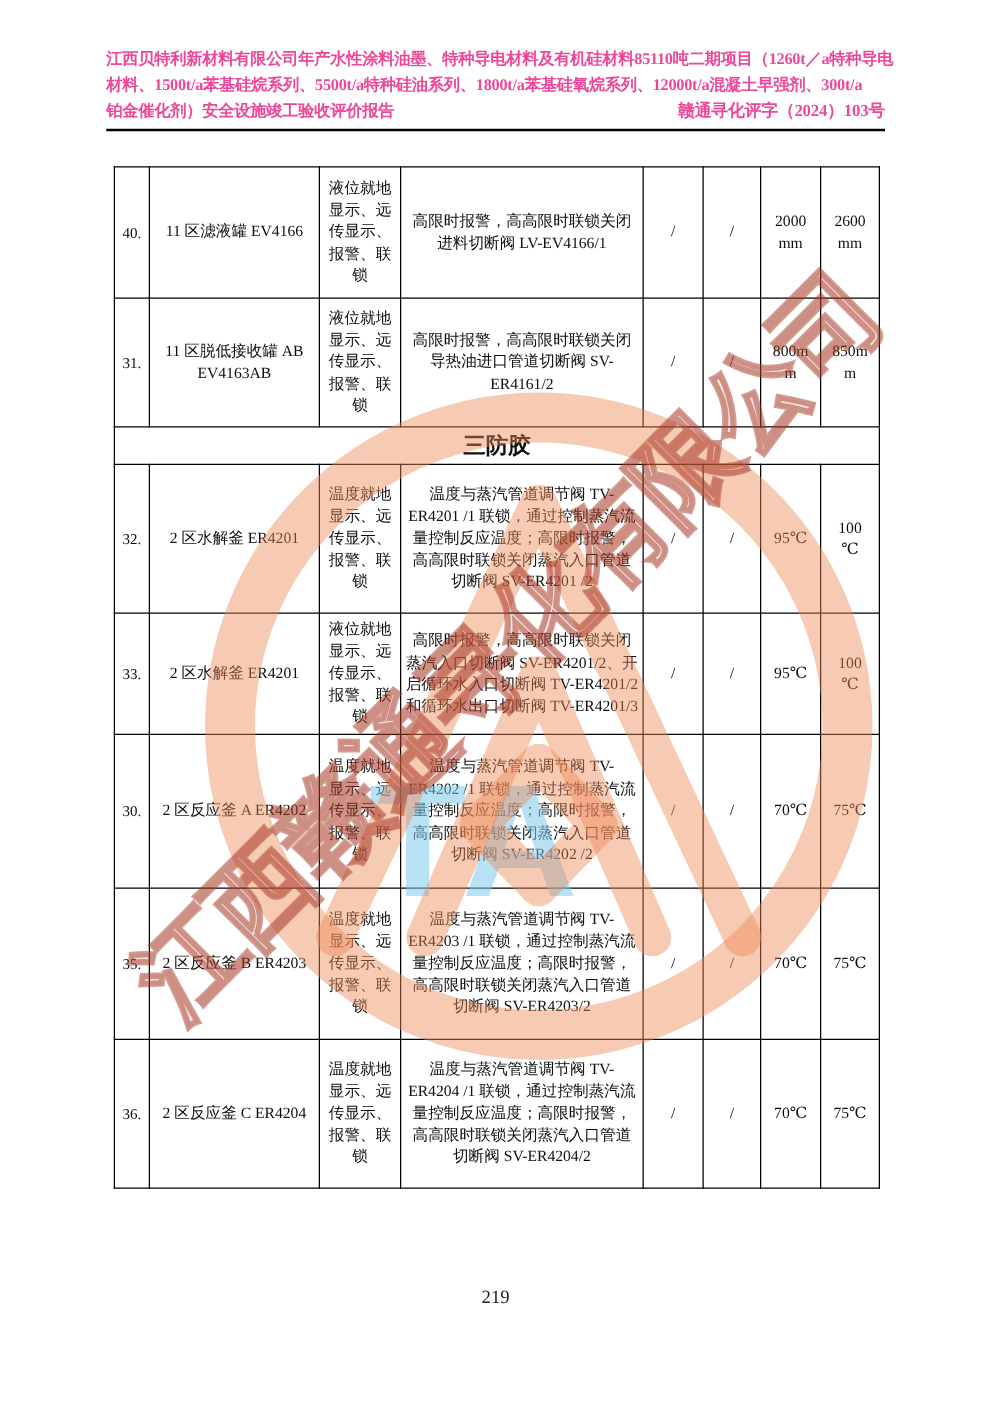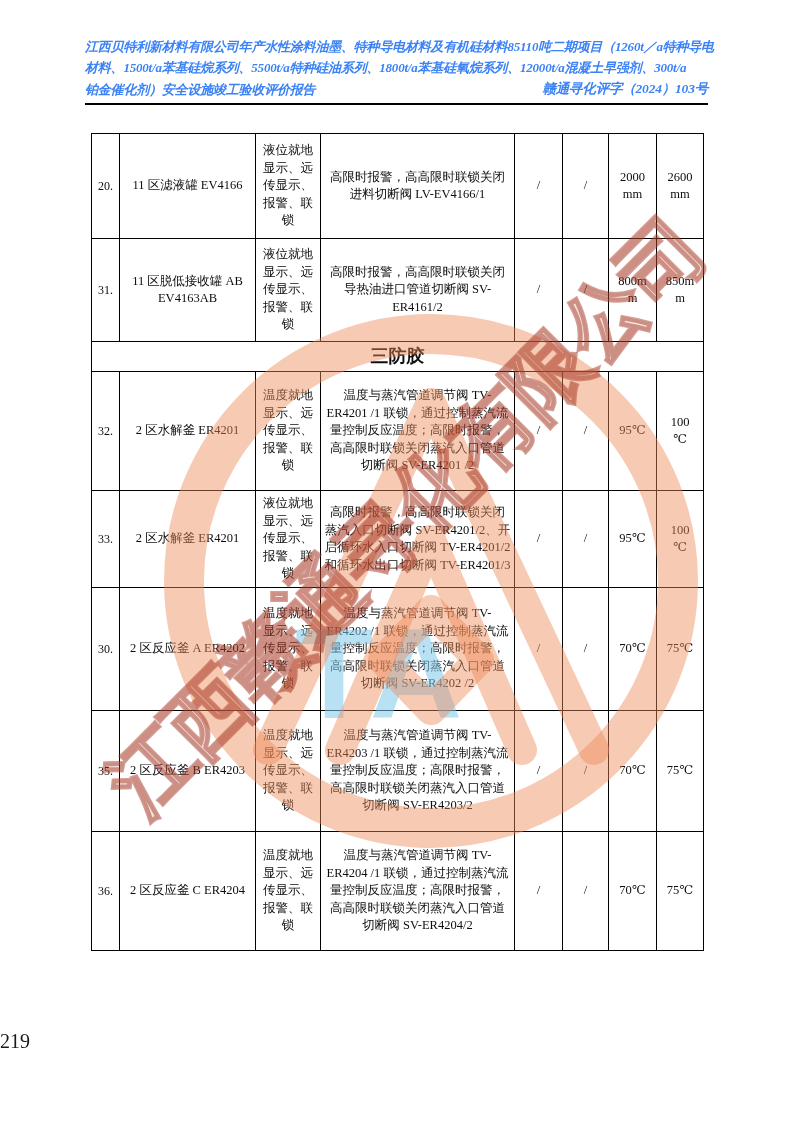--- a/index.html
+++ b/index.html
@@ -11,25 +11,25 @@
   *{margin:0;padding:0;box-sizing:border-box;}
   html,body{width:793px;}
   body{
     width:793px;height:1122px;position:relative;background:#ffffff;
     font-family:"Liberation Serif","DejaVu Serif",serif;color:#111;
     overflow:hidden;
   }
   
   .doc-header{
     position:absolute;left:85px;top:36px;width:623px;
-    font-size:13px;line-height:1.62;font-weight:600;color:#3b82f6;
-    border-bottom:2px solid #000;padding-bottom:3px;font-style:italic;
+    font-size:13px;line-height:1.62;font-weight:600;color:#ec4899;
+    border-bottom:2px solid #000;padding-bottom:3px;
   }
   .doc-header .hline{white-space:nowrap;letter-spacing:-0.2px;}
-  .doc-header .hline3{display:flex;justify-content:space-between;align-items:center;}
+  .doc-header .hline3{display:flex;justify-content:space-between;align-items:flex-start;}
   .doc-number{font-weight:800;font-size:13.5px;white-space:nowrap;}
   
   .equip-table{
     position:absolute;left:91px;top:133px;width:612px;
     border-collapse:collapse;table-layout:fixed;
     font-size:12.5px;line-height:1.4;color:#0d0d0d;
   }
   .equip-table td{
     border:1px solid #000;text-align:center;vertical-align:middle;
     padding:2px 3px;word-break:break-word;
@@ -37,21 +37,21 @@
   .equip-table{border:1.5px solid #000;}
   .cell-no{font-size:12px;}
   .cell-name{padding:2px 6px;}
   .cell-display{padding:2px 4px;}
   .cell-desc{padding:3px 5px;}
   .cell-set1,.cell-set2{white-space:pre-line;}
   .section-cell{font-weight:700;font-size:18px;height:26px;padding:1px;}
   
   .page-number{
     position:absolute;left:0;top:1030px;width:100%;
-    text-align:left;font-size:20px;color:#1a1a1a;
+    text-align:center;font-size:15px;color:#1a1a1a;
   }
   
   .wm-layer{position:absolute;pointer-events:none;}
   .stamp-svg{left:148px;top:298px;width:566px;height:566px;z-index:3;}
   .stamp-ring{fill:none;stroke:var(--stamp-color);stroke-width:40;}
   .stamp-emblem{fill:none;stroke:var(--stamp-color);stroke-width:30;stroke-linecap:round;stroke-linejoin:round;}
   .wm-blue-letters{
     left:295px;top:600px;z-index:2;
     font-family:"Liberation Sans","DejaVu Sans",sans-serif;
     font-size:128px;font-weight:800;letter-spacing:6px;
@@ -83,21 +83,21 @@
       <col style="width:136px">
       <col style="width:65px">
       <col style="width:194px">
     <col style="width:48px">
       <col style="width:46px">
       <col style="width:48px">
       <col style="width:47px">
   </colgroup>
   <tbody>
       <tr style="height: 105px;">
-        <td class="cell-no">20.</td>
+        <td class="cell-no">40.</td>
         <td class="cell-name">11 区滤液罐 EV4166</td>
         <td class="cell-display">液位就地显示、远传显示、报警、联锁</td>
         <td class="cell-desc">高限时报警，高高限时联锁关闭进料切断阀 LV-EV4166/1</td>
         <td class="cell-slash1">/</td>
         <td class="cell-slash2">/</td>
         <td class="cell-set1">2000
 mm</td>
         <td class="cell-set2">2600
 mm</td>
       </tr>

